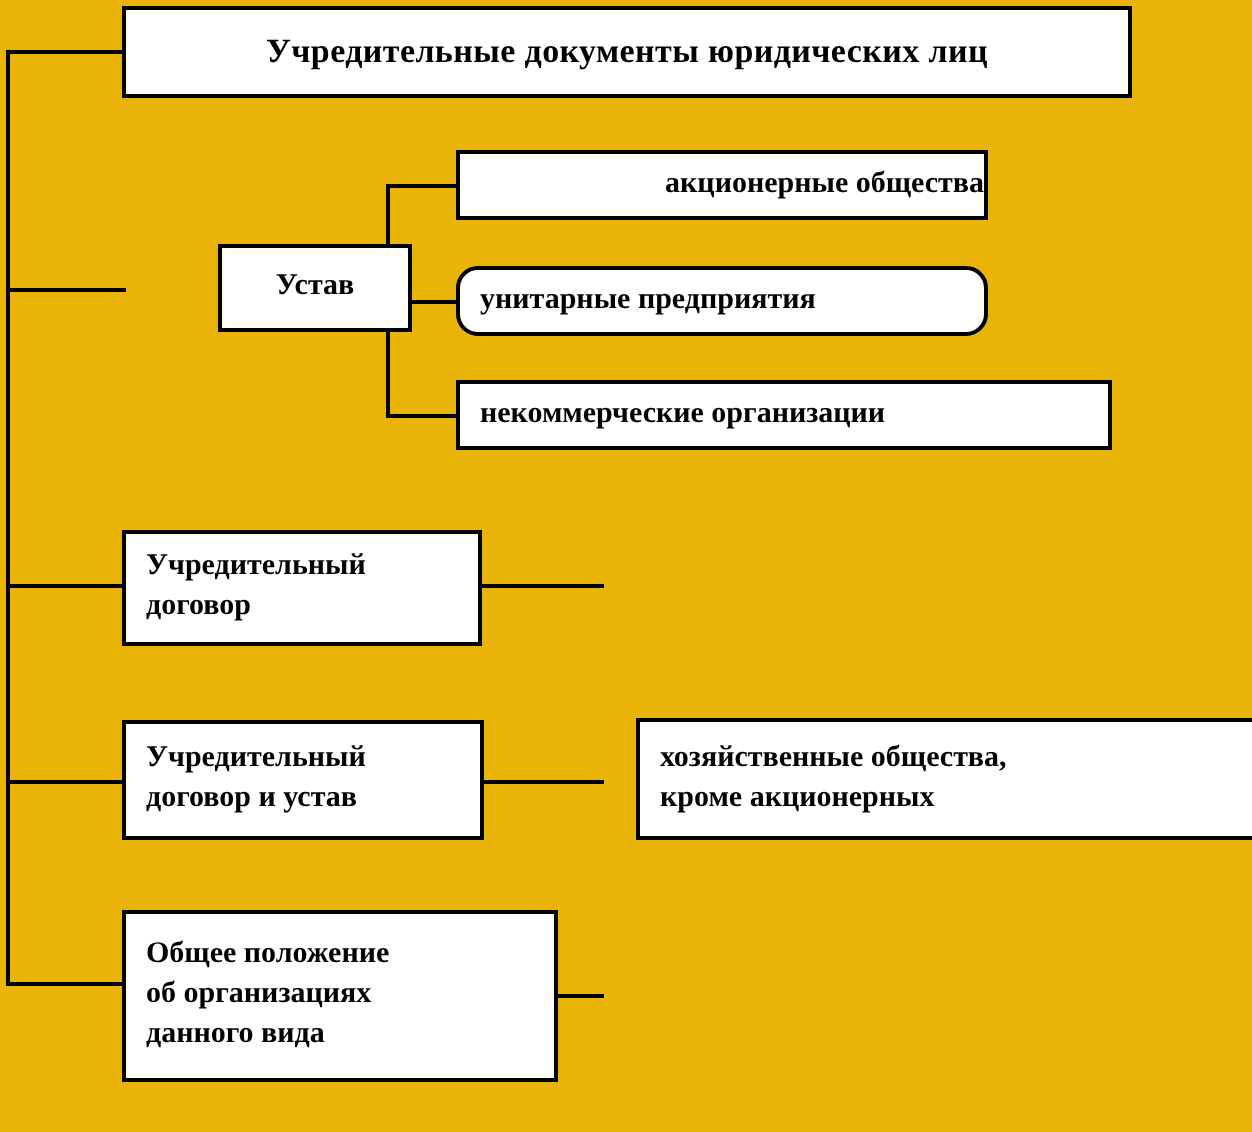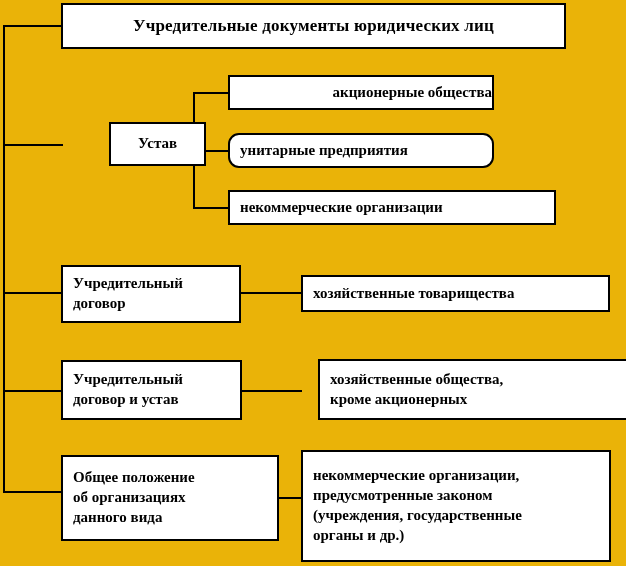--- a/index.html
+++ b/index.html
@@ -104,40 +104,31 @@
 
   <div class="node left-pad fs-sub" style="left:228px; top:190px; width:328px; height:35px;align-items:center;">
     <span class="label">некоммерческие организации</span>
   </div>
 
   <div class="node left-pad fs-main" style="left:61px; top:265px; width:180px; height:58px;">
     <span class="label">Учредительный
 договор</span>
   </div>
 
-  <div class="node left-pad fs-sub" style="left:301px; top:275px; width:309px; height:37px;">
-    <span class="label">хозяйственные товарищества</span>
-  </div>
 
   <div class="node left-pad fs-main" style="left:61px; top:360px; width:181px; height:60px;">
     <span class="label">Учредительный
 договор и устав</span>
   </div>
 
   <div class="node left-pad fs-sub" style="left:318px; top:359px; width:310px; height:61px;">
     <span class="label">хозяйственные общества,
 кроме акционерных</span>
   </div>
 
   <div class="node left-pad fs-main" style="left:61px; top:455px; width:218px; height:86px;">
     <span class="label">Общее положение
 об организациях
 данного вида</span>
   </div>
 
-  <div class="node left-pad fs-sub" style="left:301px; top:450px; width:310px; height:112px;">
-    <span class="label">некоммерческие организации,
-предусмотренные законом
-(учреждения, государственные
-органы и др.)</span>
-  </div>
 
 </div>
 
 </body></html>

